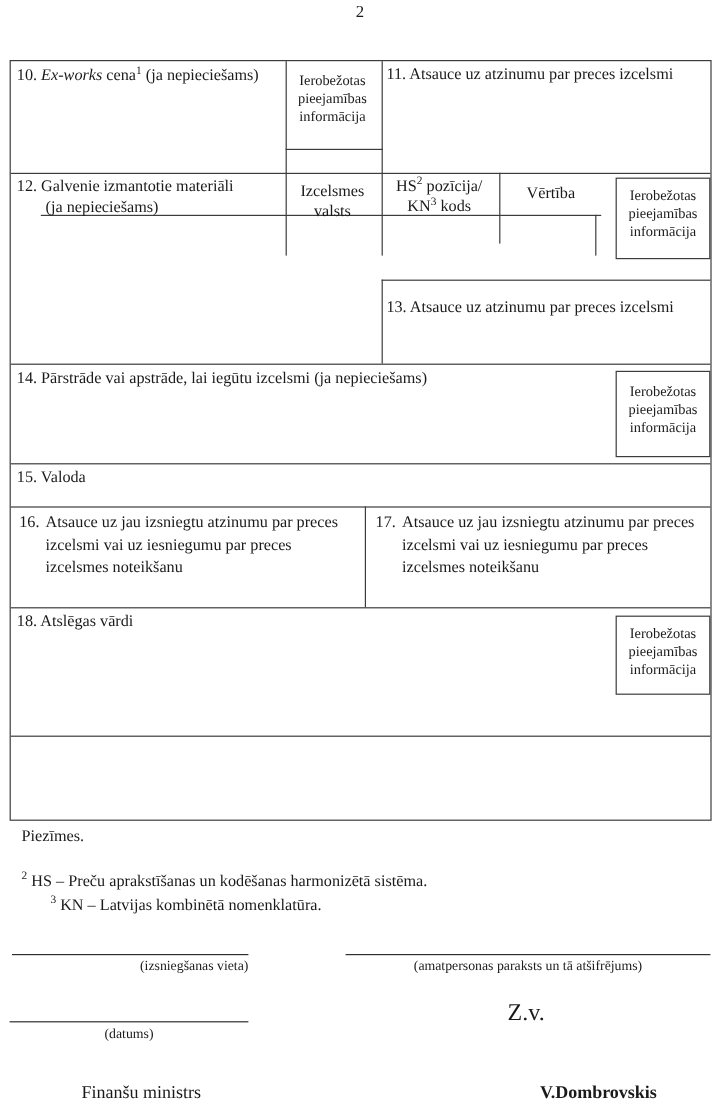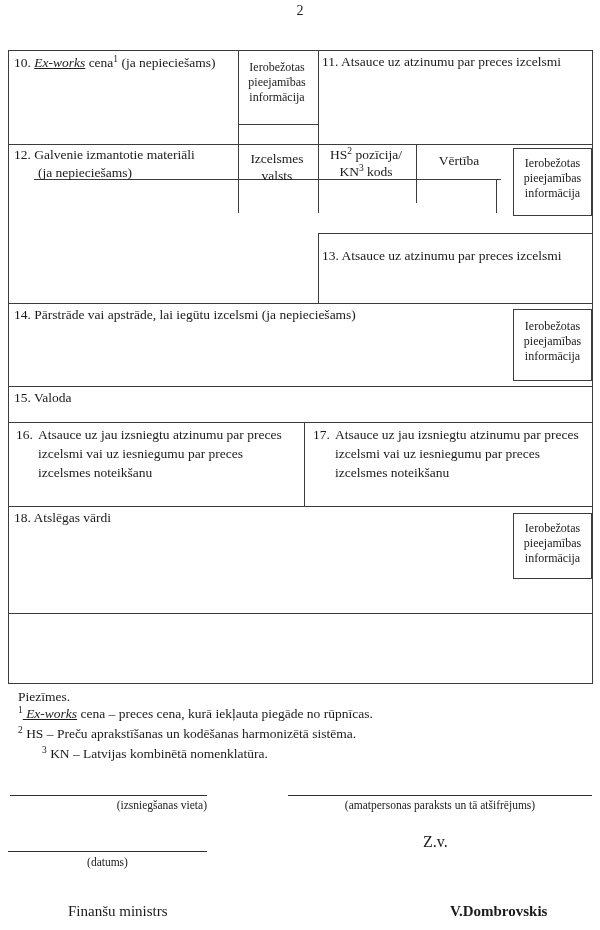--- a/index.html
+++ b/index.html
@@ -16,21 +16,21 @@
         font-size:12px;line-height:15px;}
   .rbox .rtxt{padding:0 2px;}
   .ltbox{border-left:1px solid #3c3c3c;border-top:1px solid #3c3c3c;box-sizing:border-box;}
   
   .cell{font-size:13.5px;line-height:18px;white-space:nowrap;}
   .wrapcell{font-size:13.5px;line-height:18px;white-space:normal;}
   .ctr{text-align:center;}
   .flexrow{display:flex;font-size:13.5px;line-height:19px;justify-content:center;}
   .num{flex:0 0 22px;}
   sup{font-size:9.5px;line-height:0;}
-  .it{font-style:italic;text-decoration:underline;}
+  .it{font-style:italic;}
   .fn{font-size:13.5px;line-height:20px;white-space:nowrap;}
   .sigline{height:0;border-top:1px solid #2f2f2f;}
   .siglabel{font-size:11.5px;text-align:center;}
   .name{font-size:15px;white-space:nowrap;}
 </style>
 </head>
 <body>
 
 <div class="page">
 
@@ -100,37 +100,34 @@
 
   <div class="abs flexrow" style="left:310px;top:425px;width:276px;">
     <div class="num">17.</div>
     <div style="width:248px;">Atsauce uz jau izsniegtu atzinumu par preces izcelsmi vai uz iesniegumu par preces izcelsmes noteikšanu</div>
   </div>
 
   <div class="abs cell" style="left:14px;top:509px;">18. Atslēgas vārdi</div>
 
 
   <div class="abs fn" style="left:18px;top:687px;">Piezīmes.</div>
-  <div class="abs fn" style="left:18px;top:704px;">
-    <sup>1</sup><span class="it"> Ex-works</span><span> cena – preces cena, kurā iekļauta piegāde no rūpnīcas.</span>
-  </div>
   <div class="abs fn" style="left:18px;top:724px;">
     <sup>2</sup><span> HS – Preču aprakstīšanas un kodēšanas harmonizētā sistēma.</span>
   </div>
   <div class="abs fn" style="left:18px;top:744px;margin-left:24px;">
     <sup>3</sup><span> KN – Latvijas kombinētā nomenklatūra.</span>
   </div>
 
   <div class="abs sigline" style="left:10px;top:795px;width:197px;"></div>
   <div class="abs siglabel" style="left:10px;top:799px;width:197px;text-align:right;">(izsniegšanas vieta)</div>
 
   <div class="abs sigline" style="left:288px;top:795px;width:304px;"></div>
   <div class="abs siglabel" style="left:288px;top:799px;width:304px;">(amatpersonas paraksts un tā atšifrējums)</div>
 
-  <div class="abs" style="left:423px;top:833px;font-size:16px;">Z.v.</div>
+  <div class="abs" style="left:423px;top:833px;font-size:20px;">Z.v.</div>
 
   <div class="abs sigline" style="left:8px;top:851px;width:199px;"></div>
   <div class="abs siglabel" style="left:8px;top:856px;width:199px;">(datums)</div>
 
   <div class="abs name" style="left:68px;top:903px;">Finanšu ministrs</div>
   <div class="abs name" style="left:450px;top:903px;font-weight:bold;">V.Dombrovskis</div>
 
 </div>
 
 </body></html>

